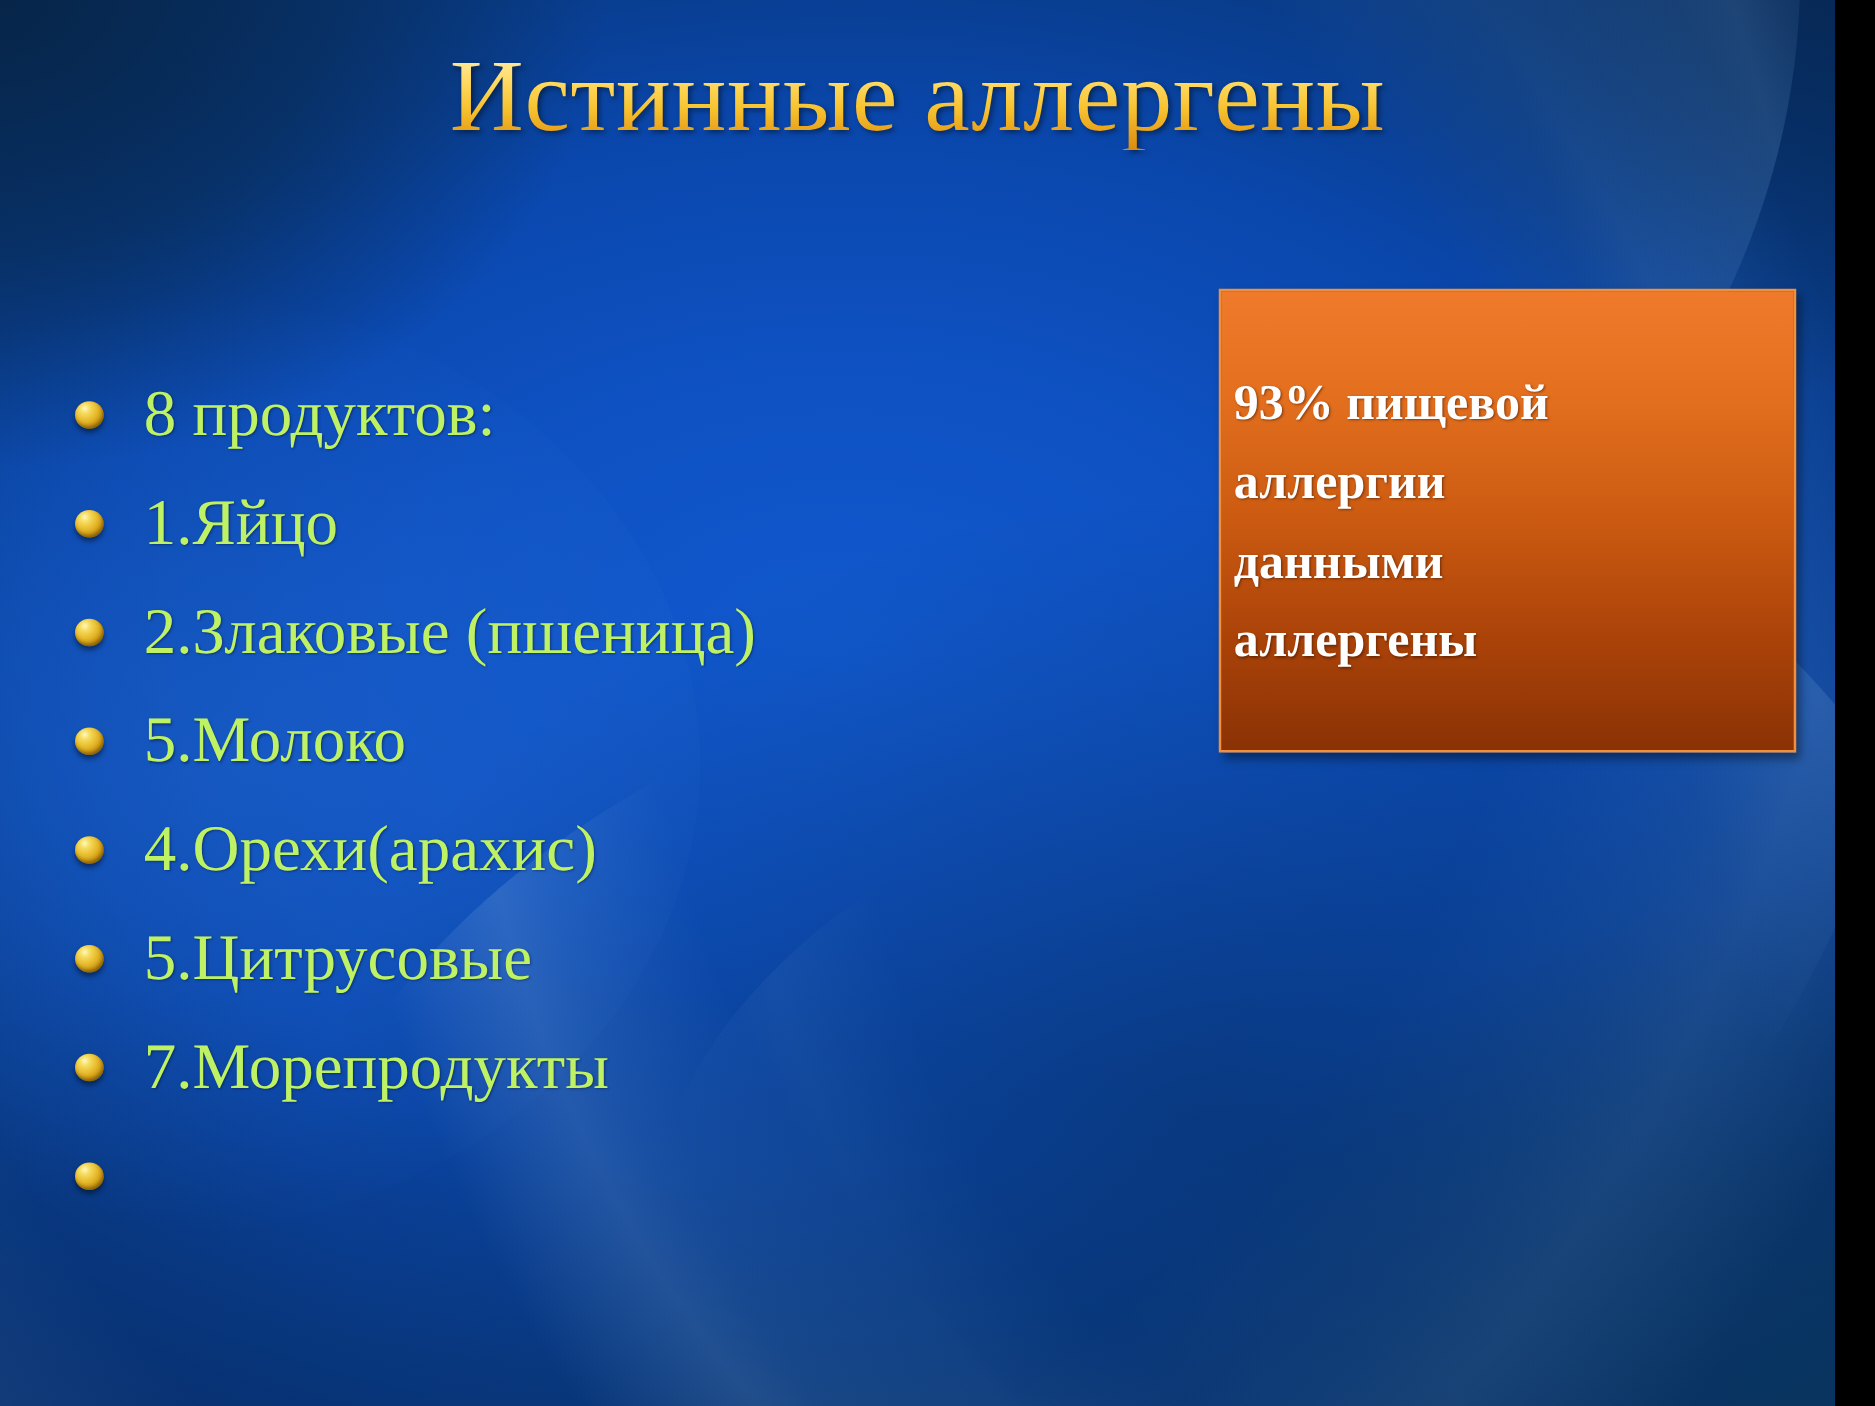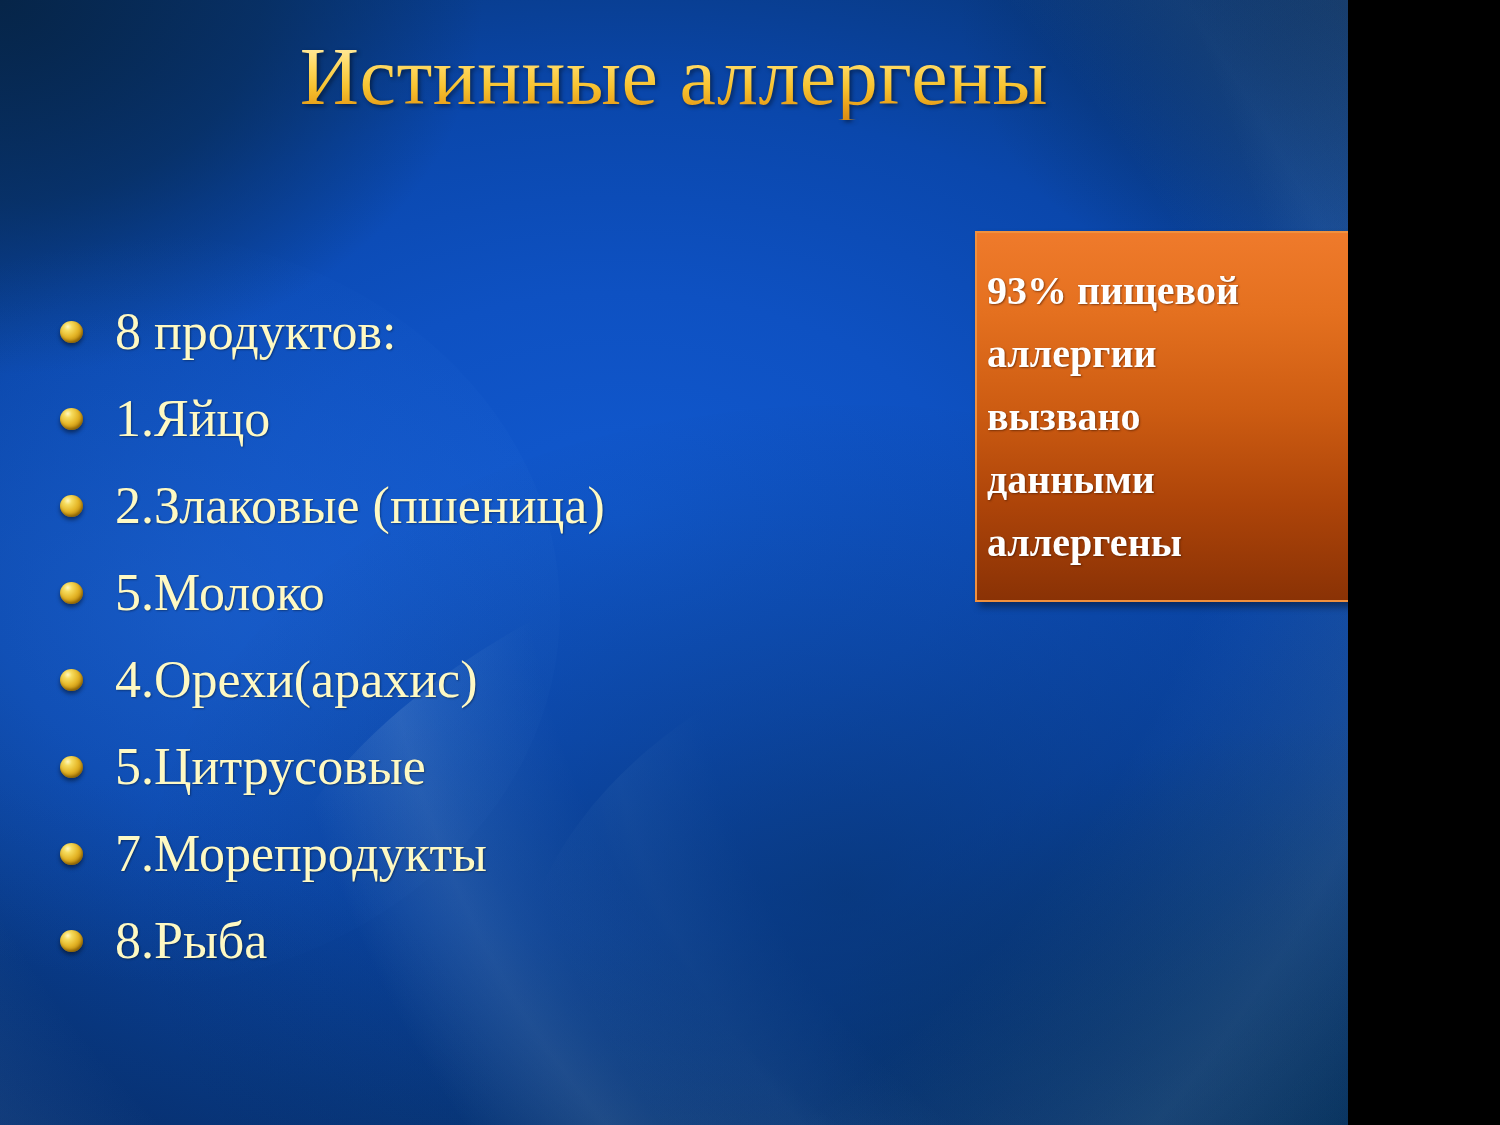--- a/index.html
+++ b/index.html
@@ -2,21 +2,21 @@
 <html><head>
 <meta charset="utf-8">
 <style>
   html, body {
     margin: 0;
     padding: 0;
     background: #000;
   }
   #slide {
     position: relative;
-    width: 1348px;
+    width: 1468px;
     height: 1125px;
     overflow: hidden;
     font-family: "Liberation Serif", "DejaVu Serif", serif;
     background: #0b4aa8;
   }
 
   
   .bg-layer {
     position: absolute;
     inset: 0;
@@ -162,21 +162,21 @@
     border-radius: 50%;
     background:
       radial-gradient(circle at 34% 26%,
         #fff8c0 0%, #f6dc5e 18%, #e6b82a 46%,
         #c7920f 72%, #8f6606 100%);
     box-shadow:
       0 3px 4px rgba(0,0,0,0.45),
       inset -1px -2px 3px rgba(90,60,0,0.55);
   }
   .item-text {
-    color: #fef9c3;
+    color: #bef264;
     font-size: 52px;
     line-height: 1;
     white-space: nowrap;
     text-shadow: 1px 1px 2px rgba(0,0,0,0.35);
   }
 
   
   .callout {
     position: absolute;
     left: 975px;
@@ -257,26 +257,24 @@
     </div>
 
 
     <div class="list-item">
       <span class="bullet"></span>
       <span class="item-text">7.Морепродукты</span>
     </div>
 
     <div class="list-item">
       <span class="bullet"></span>
-      <span class="item-text">8.Рыба</span>
     </div>
 
   </div>
 
   <div class="callout">
     <div class="callout-line">93% пищевой</div>
     <div class="callout-line">аллергии</div>
-    <div class="callout-line">вызвано</div>
     <div class="callout-line">данными</div>
     <div class="callout-line">аллергены</div>
   </div>
 
 </div>
 
 </body></html>

